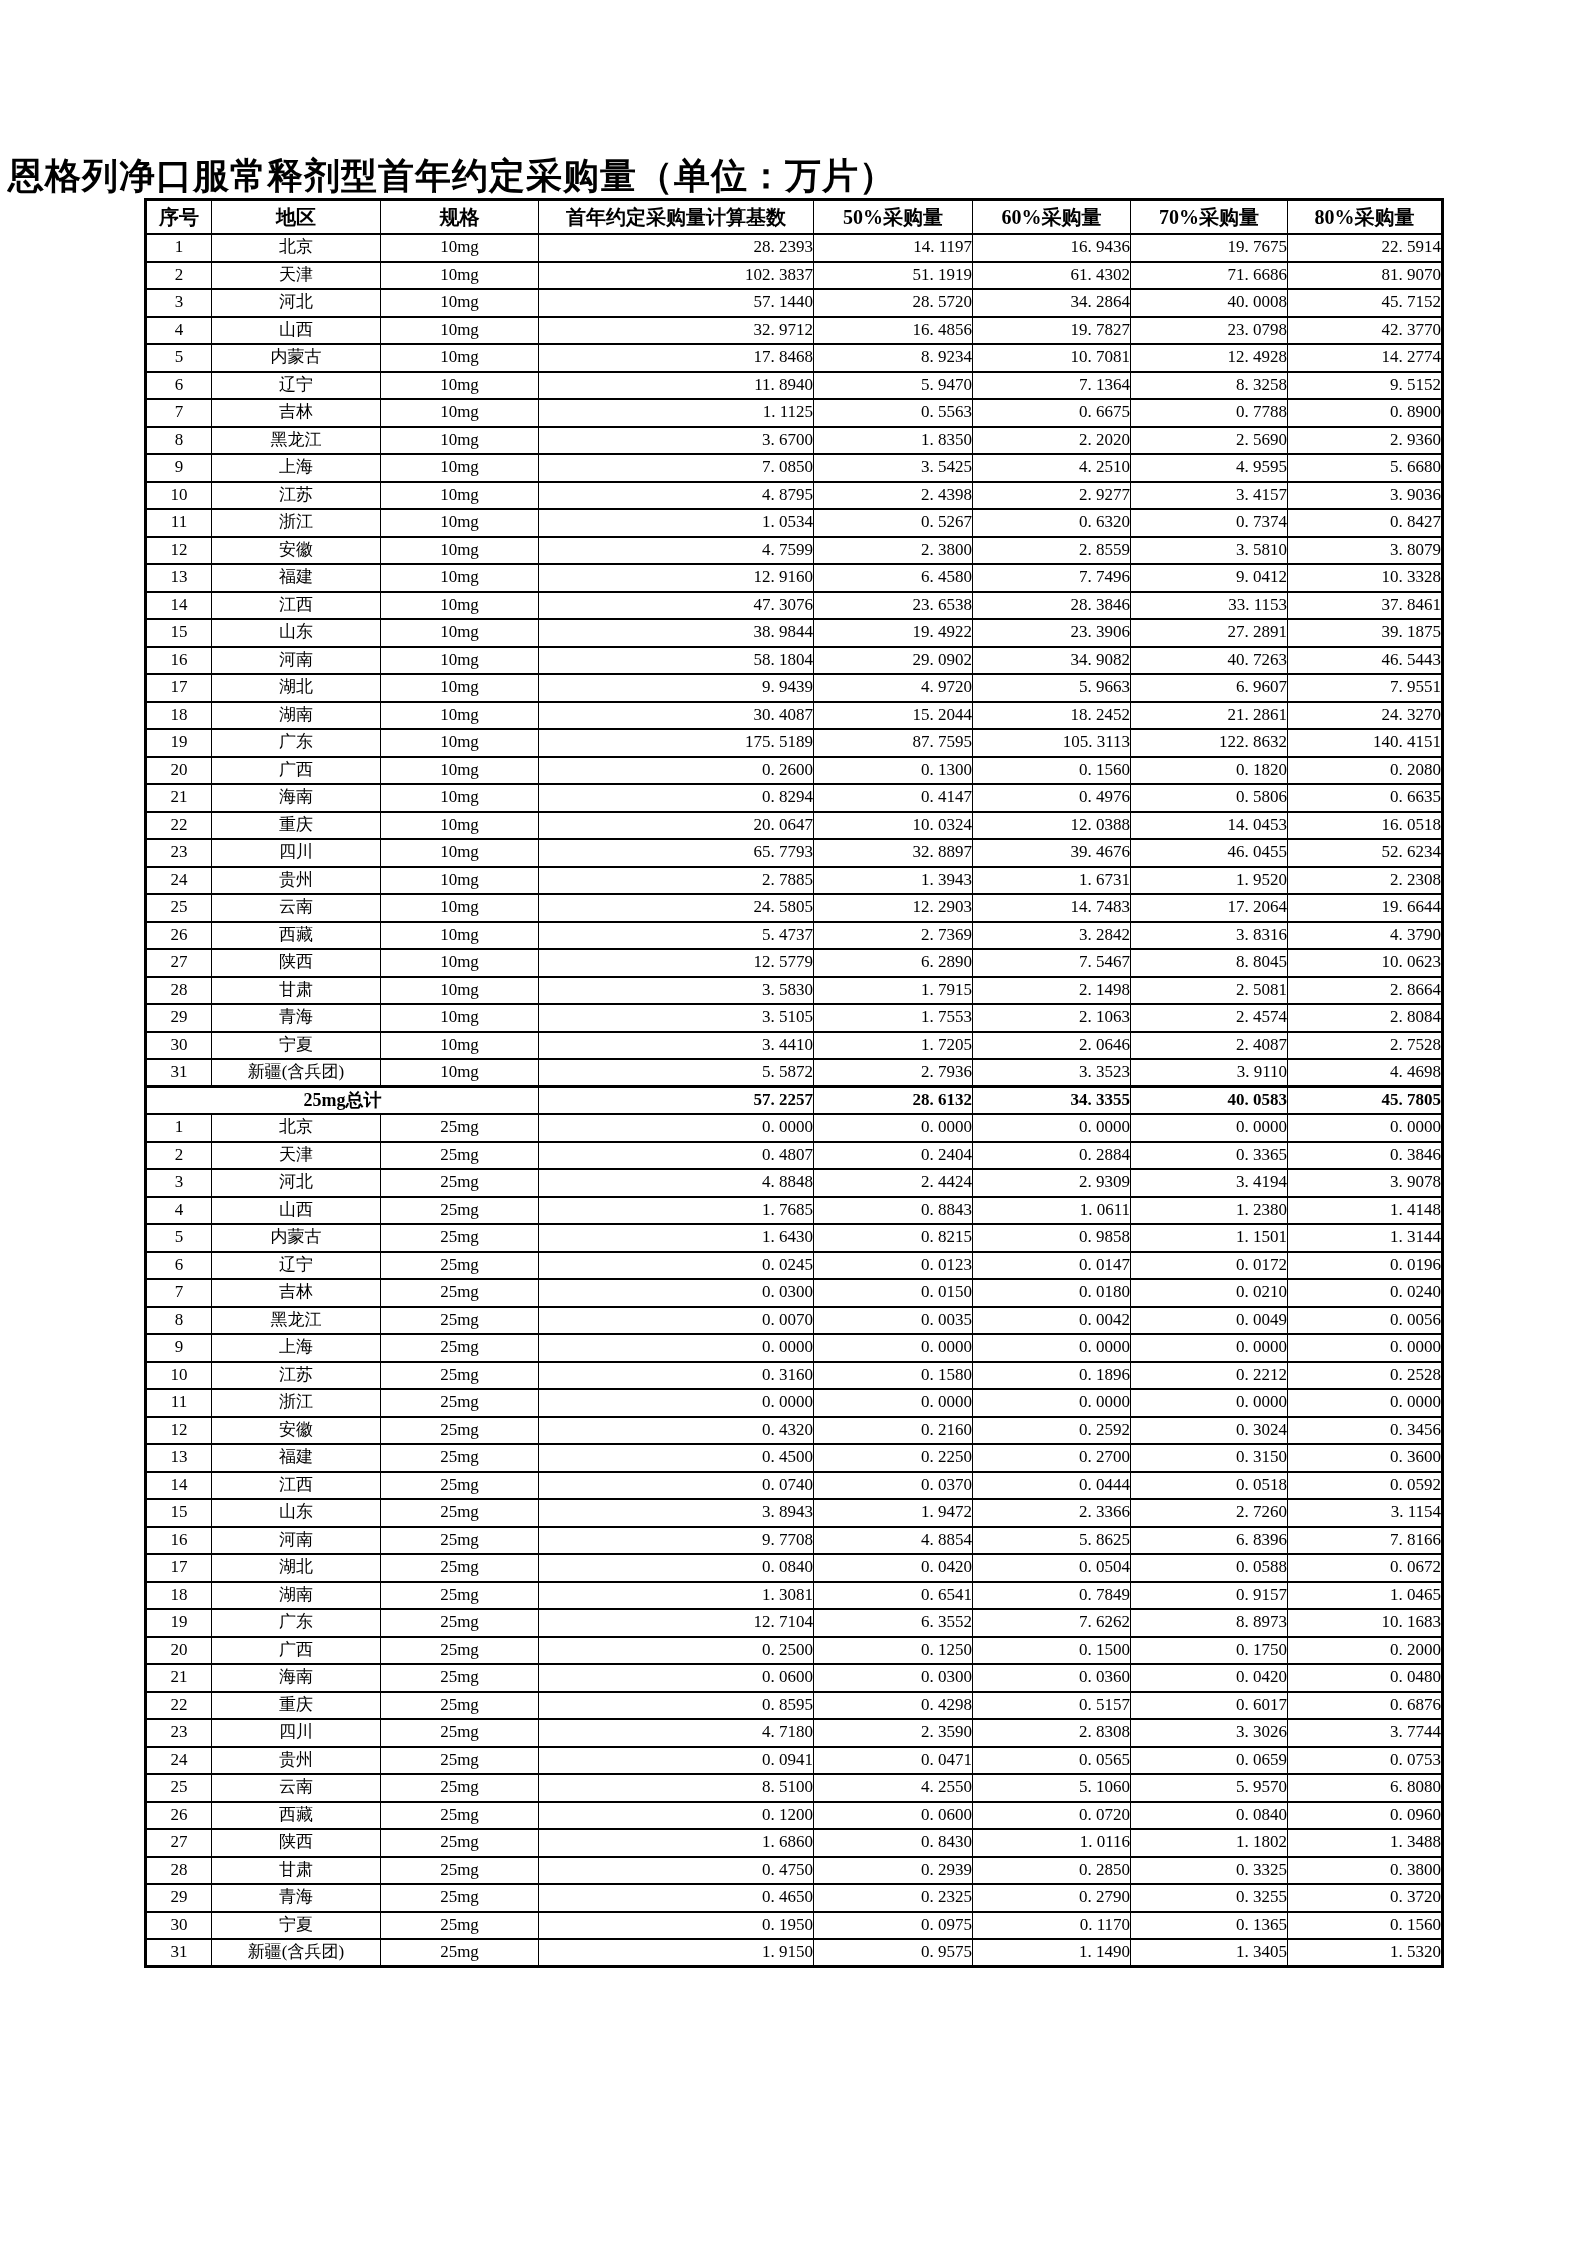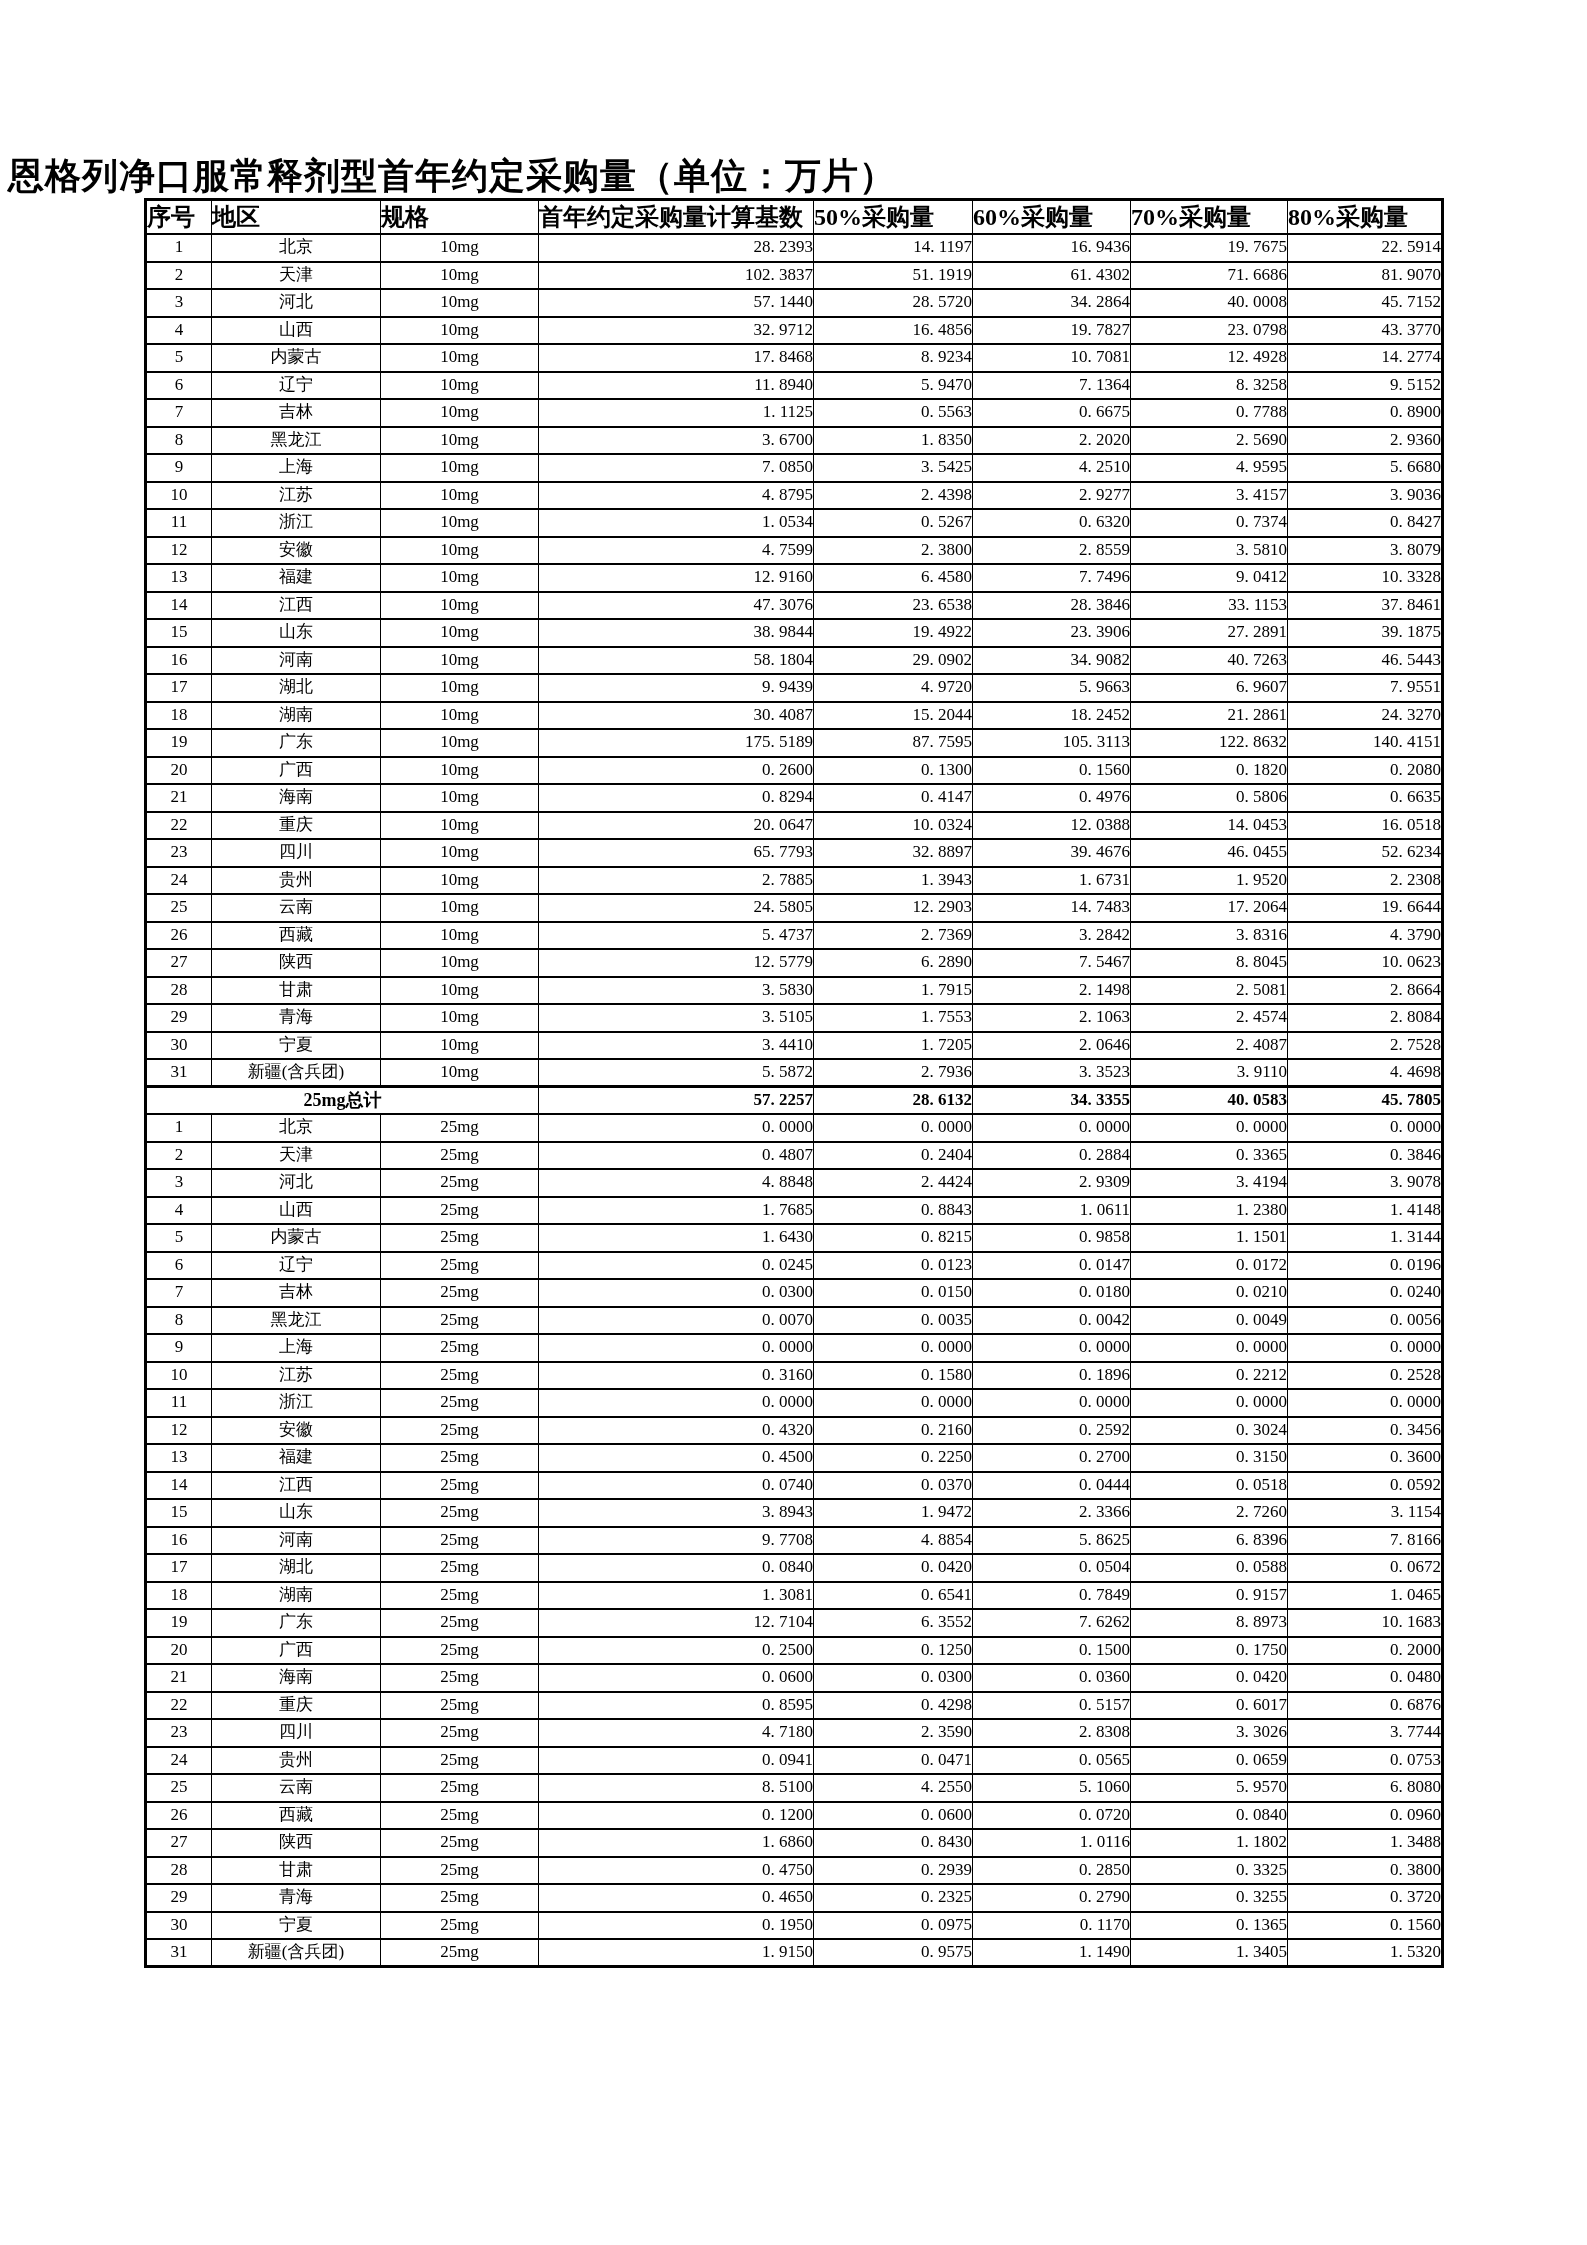--- a/index.html
+++ b/index.html
@@ -17,21 +17,21 @@
     border-collapse:collapse;table-layout:fixed;
     border:3px solid #000;
   }
   table.proc th, table.proc td{
     border-top:2px solid #000;border-bottom:2px solid #000;
     border-left:1px solid #000;border-right:1px solid #000;
     padding:0;overflow:hidden;white-space:nowrap;
     font-size:17px;line-height:1.1;
   }
   table.proc thead th{
-    height:32px;font-size:24px;font-weight:bold;text-align:left;
+    height:32px;font-size:20px;font-weight:bold;text-align:center;
     border-bottom:2px solid #000;
   }
   table.proc tbody tr{height:27.5px;}
   td.c{text-align:center;}
   td.num{text-align:right;padding-right:7px;}
   tr.total-row td{font-weight:bold;}
   tr.total-row td.label{text-align:center;font-size:18px;}
   tr.section-start td{border-top:3px solid #000;}
 </style>
 </head>
@@ -94,21 +94,21 @@
         <td class="num">45. 7152</td>
       </tr>
       <tr>
         <td class="c">4</td>
         <td class="c">山西</td>
         <td class="c">10mg</td>
         <td class="num">32. 9712</td>
         <td class="num">16. 4856</td>
         <td class="num">19. 7827</td>
         <td class="num">23. 0798</td>
-        <td class="num">43. 3770</td>
+        <td class="num">42. 3770</td>
       </tr>
       <tr>
         <td class="c">5</td>
         <td class="c">内蒙古</td>
         <td class="c">10mg</td>
         <td class="num">17. 8468</td>
         <td class="num">8. 9234</td>
         <td class="num">10. 7081</td>
         <td class="num">12. 4928</td>
         <td class="num">14. 2774</td>

